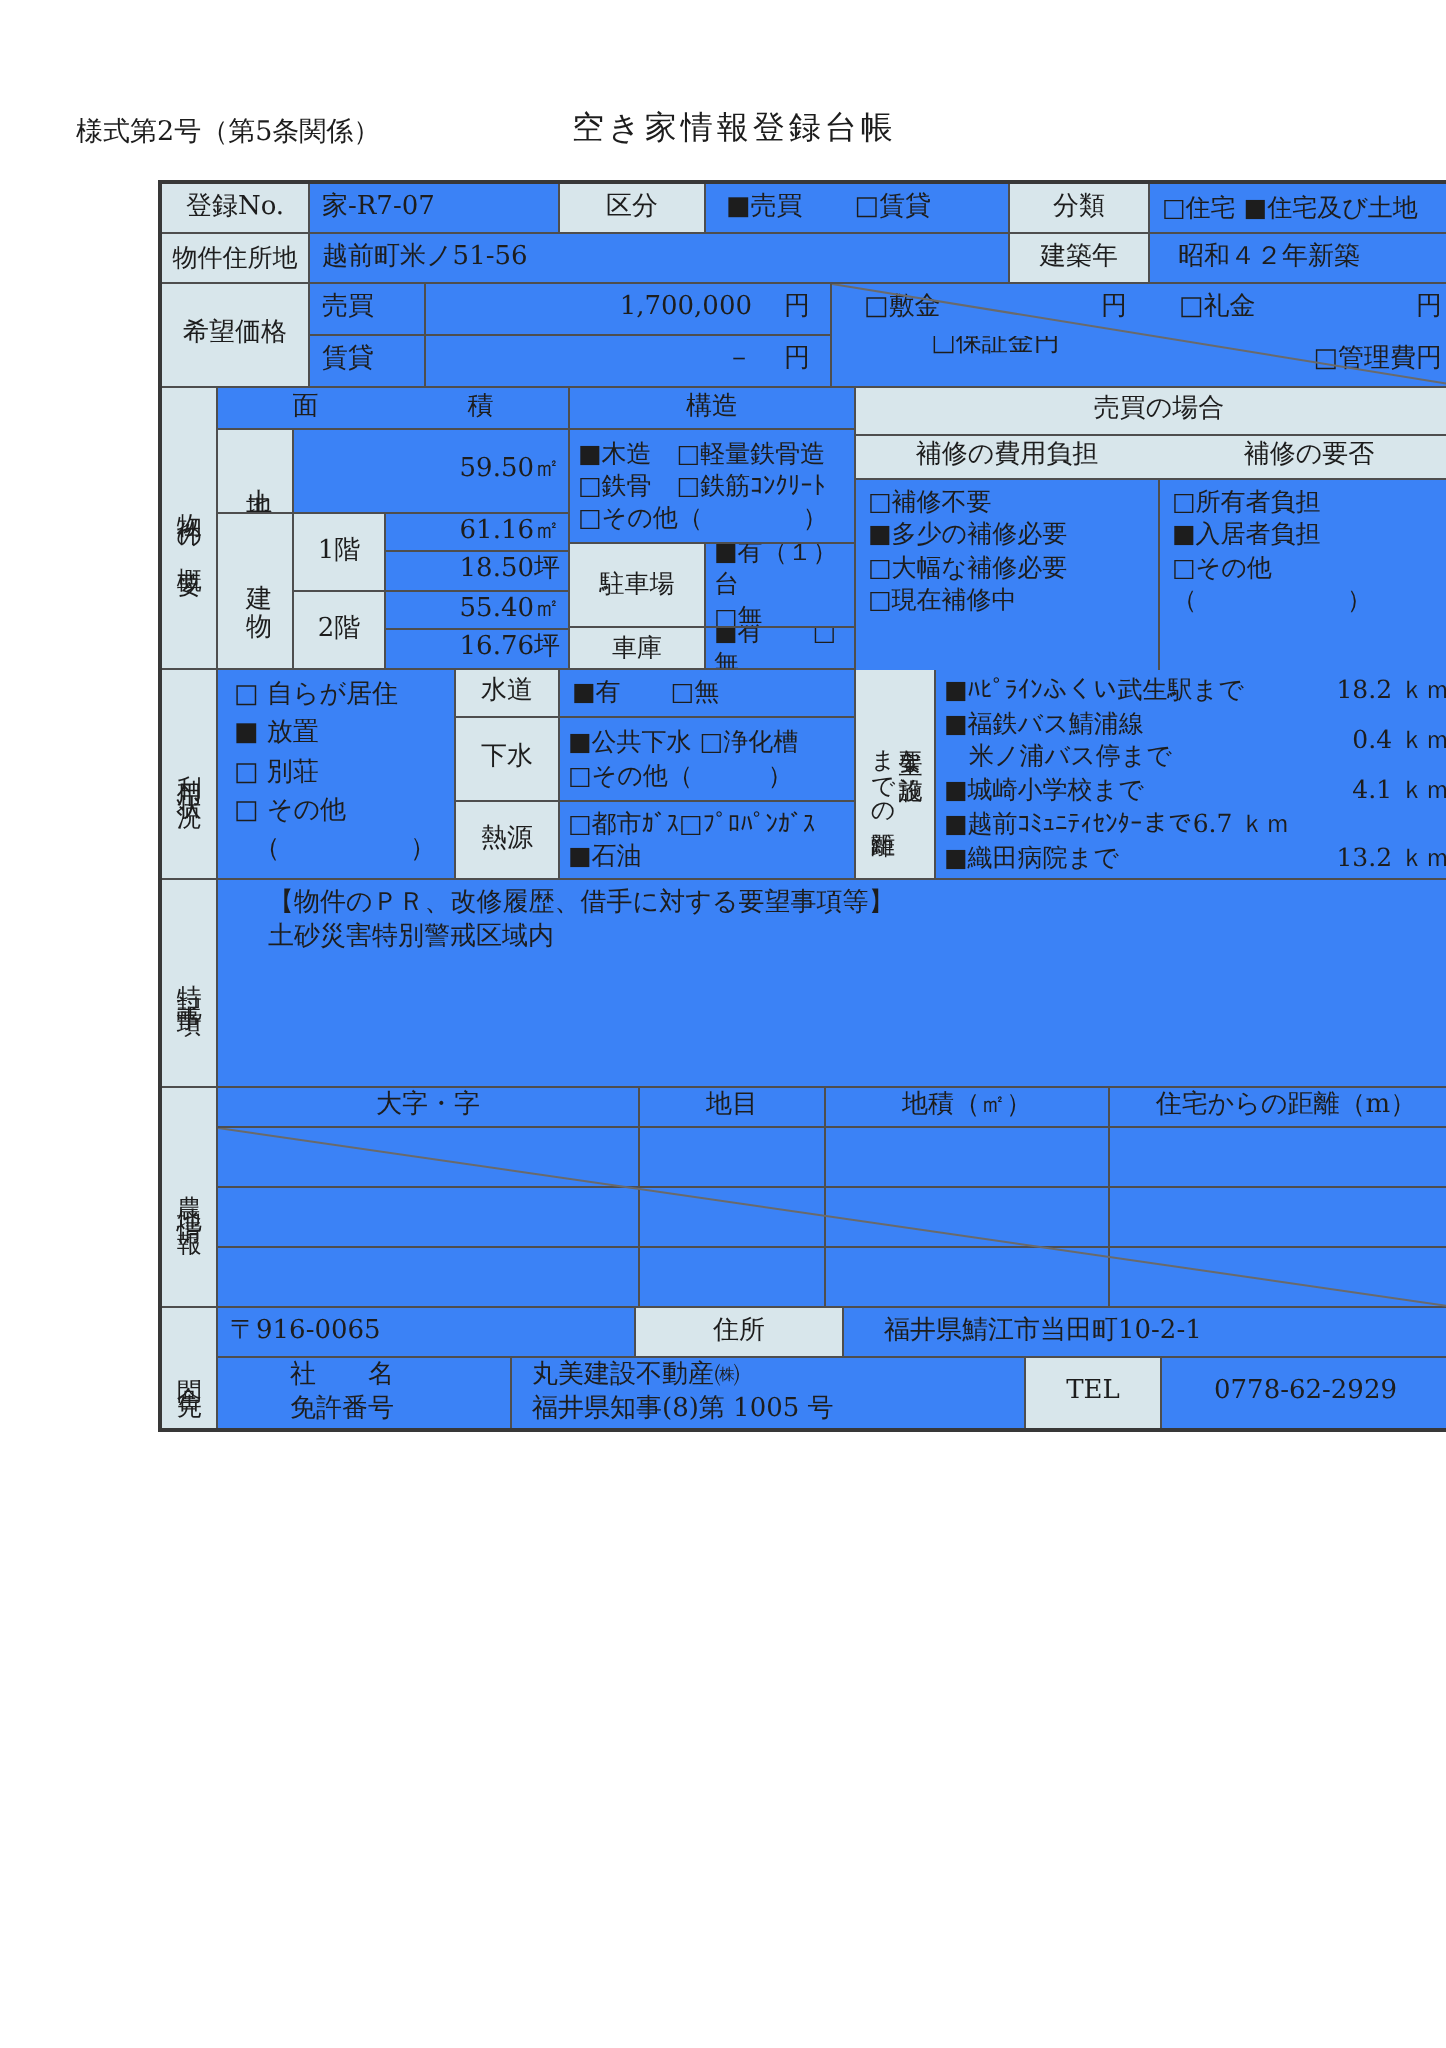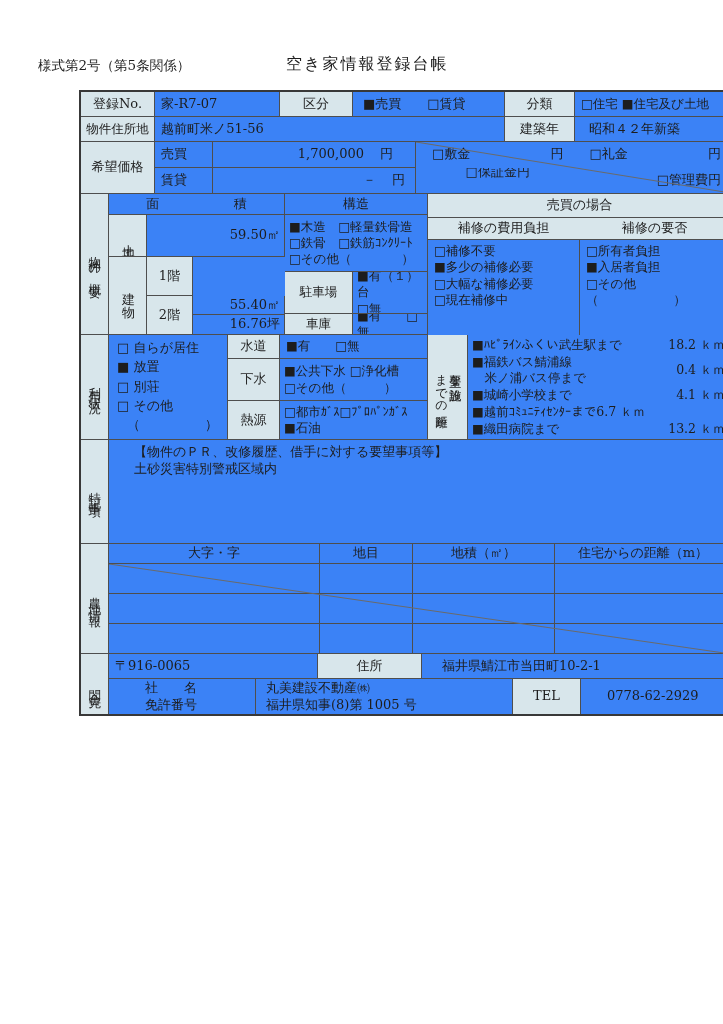--- a/index.html
+++ b/index.html
@@ -48,21 +48,21 @@
       <div class="c" style="width:350px;height:25px">越前町米ノ51-56</div>
       <div class="c blue cen" style="width:70px;height:25px">建築年</div>
       <div class="c grow nr" style="height:25px;padding-left:14px">昭和４２年新築</div>
     </div>
 
     <div class="row">
       <div class="c blue cen" style="width:74px;height:52px">希望価格</div>
       <div style="width:261px">
         <div class="row">
           <div class="c" style="width:58px;height:26px">売買</div>
-          <div class="c rt grow" style="height:26px;padding-right:22px">
+          <div class="c rt grow" style="height:26px;padding-right:10px">
             <span>1,700,000</span>
               <span class="yen">円</span>
           </div>
         </div>
         <div class="row">
           <div class="c" style="width:58px;height:26px">賃貸</div>
           <div class="c rt grow" style="height:26px;padding-right:10px">
             <span>－</span>
               <span class="yen">円</span>
           </div>
@@ -113,20 +113,24 @@
           </div>
           <div class="c rt grow" style="height:42px;padding-right:4px">59.50㎡</div>
         </div>
         <div class="row">
           <div class="c blue cen" style="width:38px;height:78px">
             <span class="v" style="letter-spacing:14px">建物</span>
           </div>
           <div style="width:138px">
             <div class="row">
               <div class="c blue cen" style="width:46px;height:39px">1階</div>
+              <div style="width:92px">
+                <div class="c rt grow" style="height:19px;padding-right:4px;width:92px">61.16㎡</div>
+                <div class="c rt grow" style="height:20px;padding-right:4px;width:92px">18.50坪</div>
+              </div>
             </div>
             <div class="row">
               <div class="c blue cen" style="width:46px;height:39px">2階</div>
               <div style="width:80px">
                 <div class="c rt grow" style="height:19px;padding-right:4px;width:92px">55.40㎡</div>
                 <div class="c rt grow" style="height:20px;padding-right:4px;width:92px">16.76坪</div>
               </div>
             </div>
           </div>
         </div>

